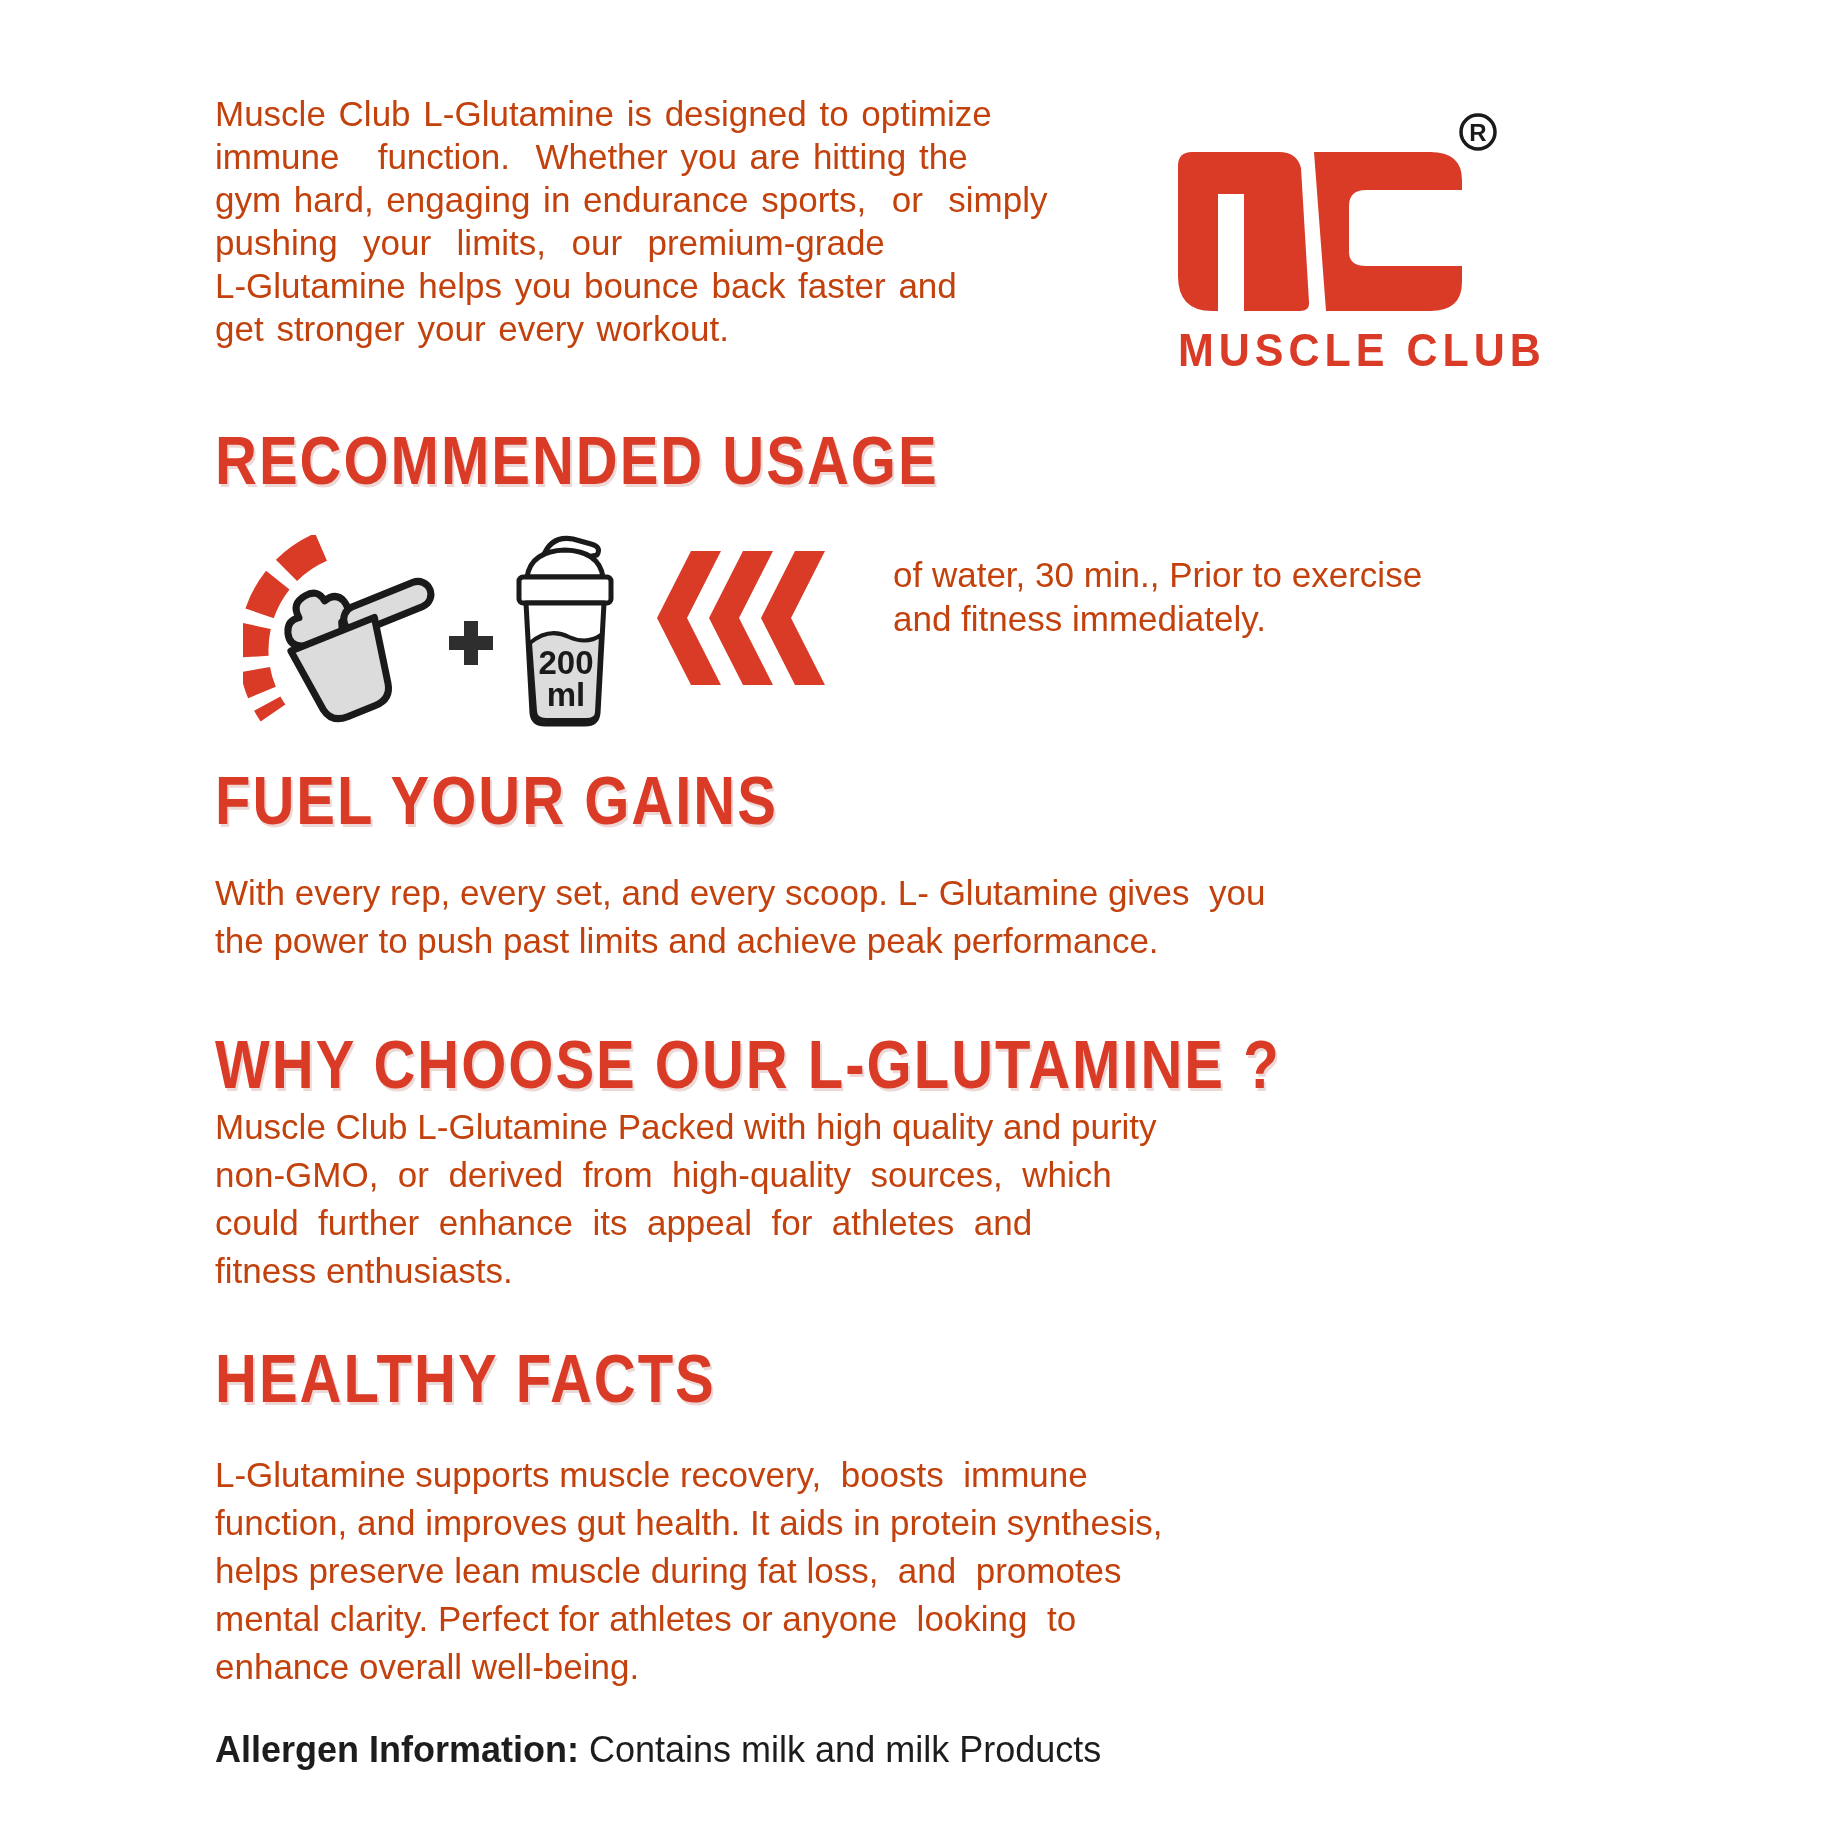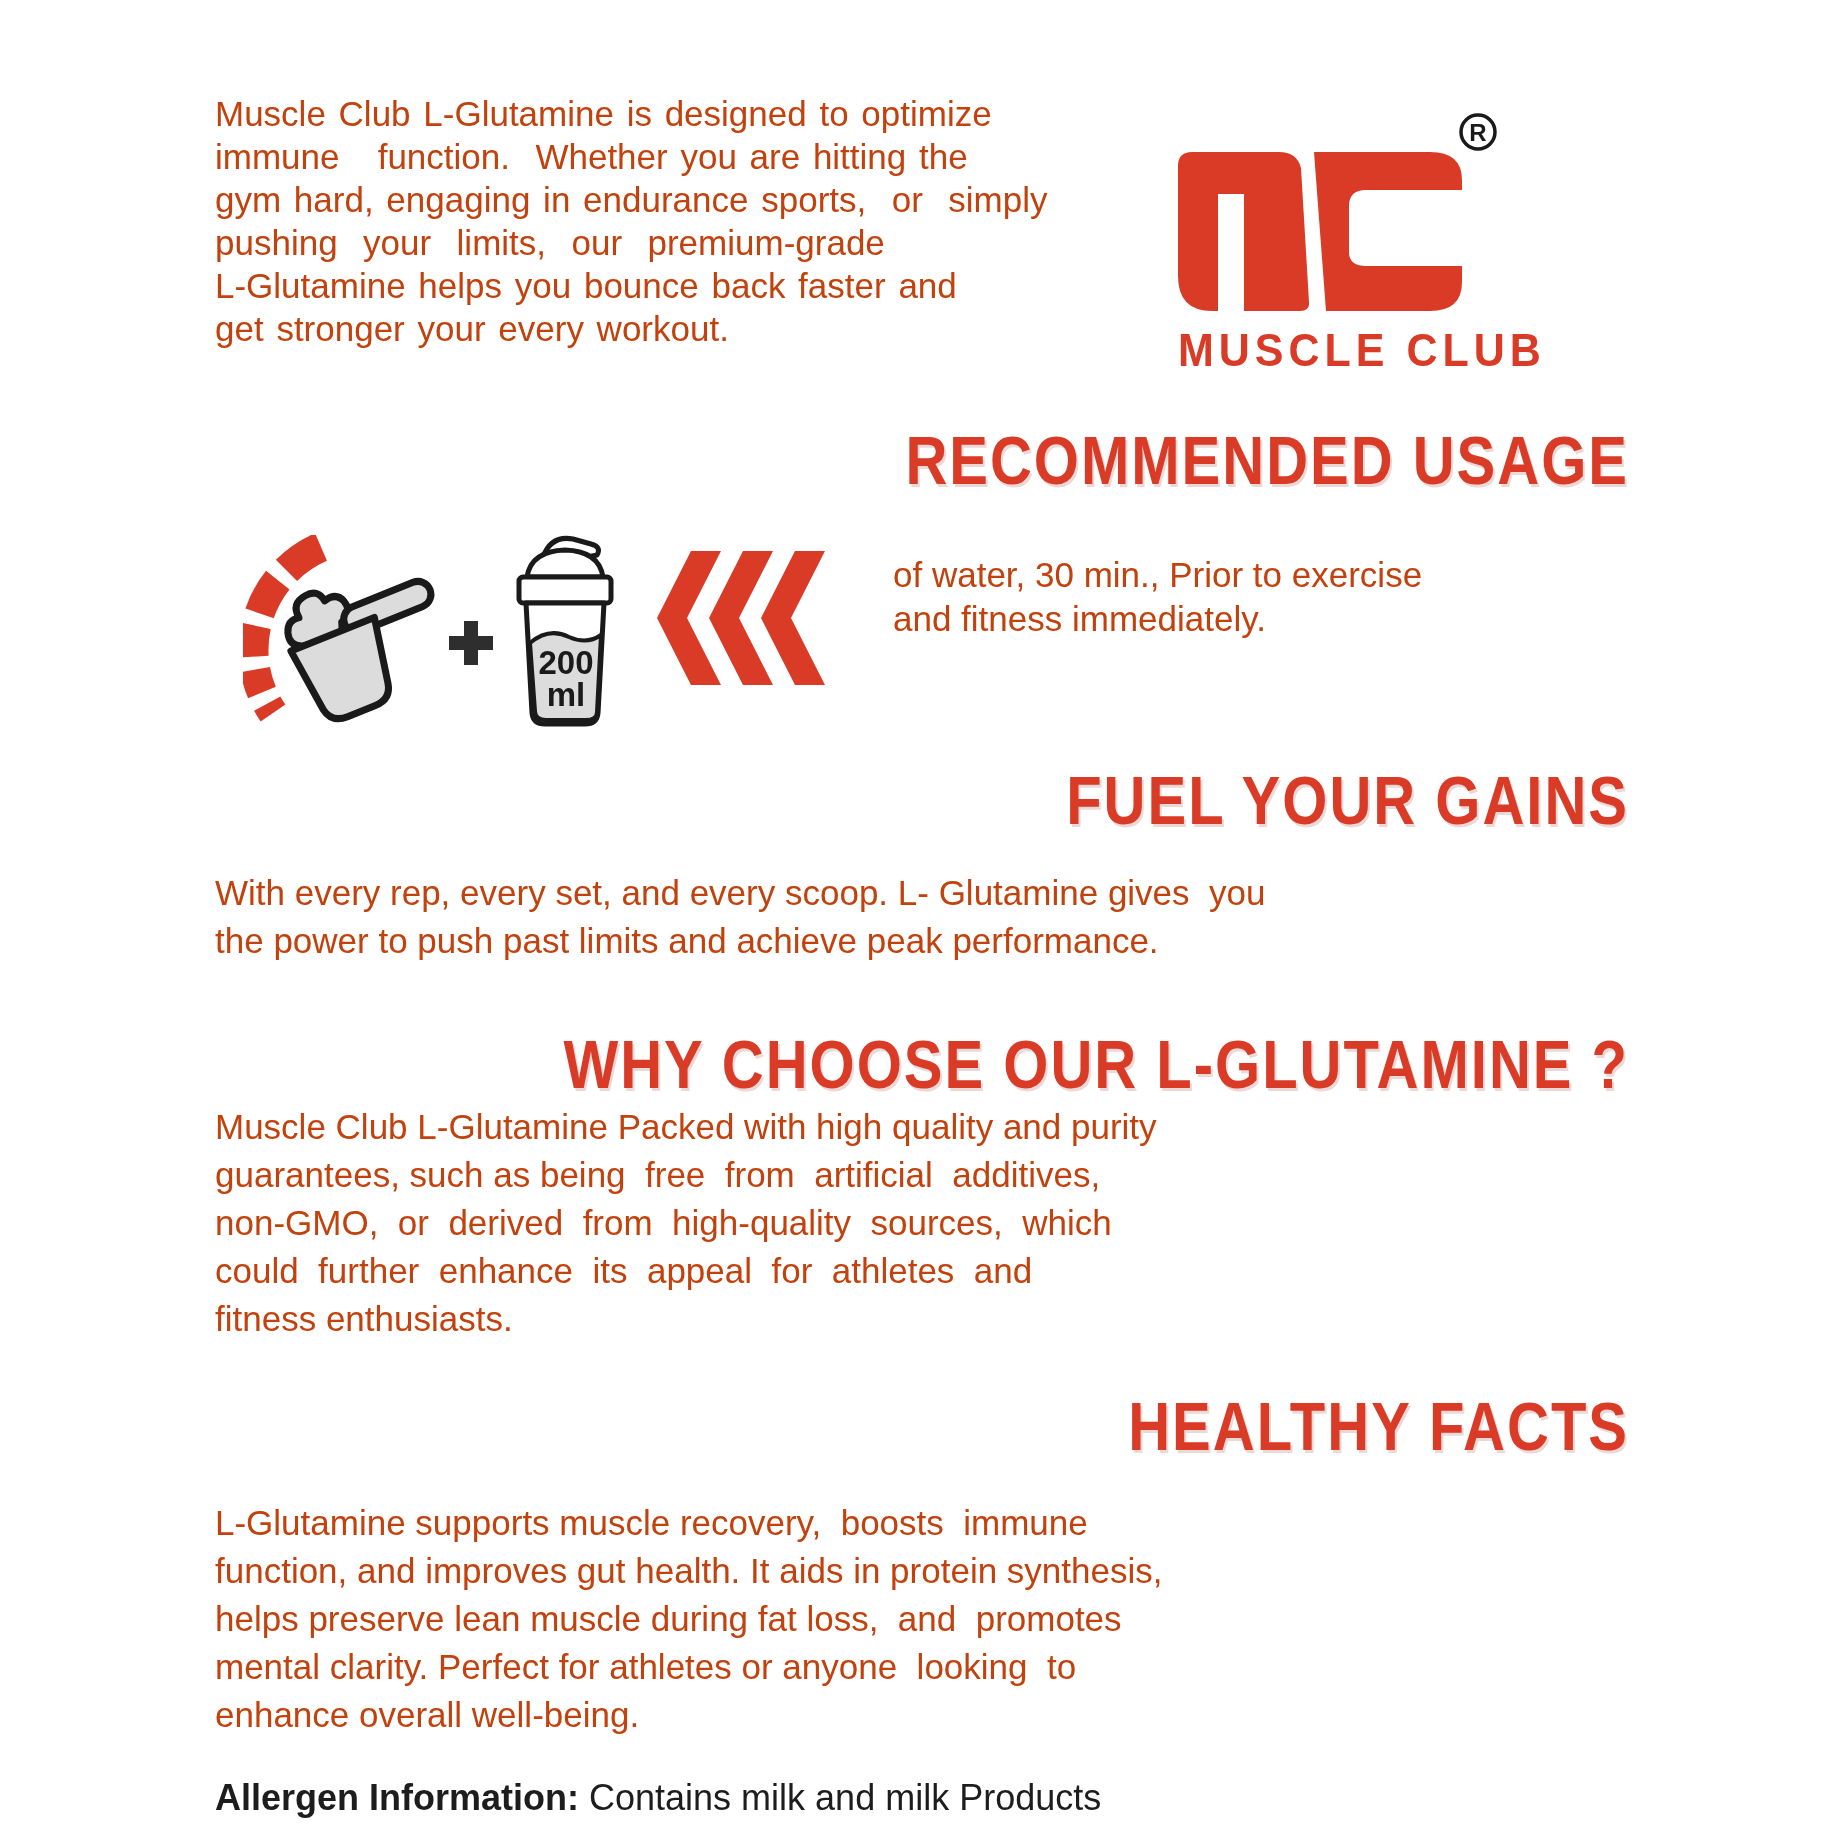--- a/index.html
+++ b/index.html
@@ -22,21 +22,21 @@
     margin-top:0px;font-size:43px;font-weight:700;color:#d93b27;
     letter-spacing:5px;white-space:pre;transform:scaleY(1.08);transform-origin:left top;
   }
 
   
   .red-heading{
     display:inline-block;font-size:58px;font-weight:700;color:#d93b27;
     letter-spacing:2px;white-space:pre;transform:scaleY(1.18);transform-origin:left bottom;
     text-shadow:2px 3px 0 rgba(150,40,25,0.18);
   }
-  .heading-row{height:74px;display:flex;align-items:flex-end;justify-content:flex-end;}
+  .heading-row{height:74px;display:flex;align-items:flex-end;}
 
   
   .usage-row{margin-top:36px;display:flex;align-items:flex-start;padding-left:28px;height:208px;}
   .icon-scoop{width:200px;flex:0 0 auto;}
   .icon-plus{margin-left:6px;margin-top:86px;flex:0 0 auto;}
   .icon-shaker{margin-left:16px;margin-top:-4px;flex:0 0 auto;}
   .icon-chevrons{margin-left:36px;margin-top:16px;flex:0 0 auto;}
   .usage-text{margin-left:68px;margin-top:18px;}
   .usage-text .body-line{line-height:44px;}
 
@@ -145,21 +145,20 @@
   <div class="para m-fuel-p">
     <div class="body-line">With every rep, every set, and every scoop. L- Glutamine gives  you</div>
     <div class="body-line">the power to push past limits and achieve peak performance.</div>
   </div>
 
   <div class="heading-row m-why-h">
     <span class="red-heading">WHY CHOOSE OUR L-GLUTAMINE ?</span>
   </div>
   <div class="para m-why-p">
     <div class="body-line">Muscle Club L-Glutamine Packed with high quality and purity</div>
-    <div class="body-line">guarantees, such as being  free  from  artificial  additives,</div>
     <div class="body-line">non-GMO,  or  derived  from  high-quality  sources,  which</div>
     <div class="body-line">could  further  enhance  its  appeal  for  athletes  and</div>
     <div class="body-line">fitness enthusiasts.</div>
   </div>
 
   <div class="heading-row m-healthy-h">
     <span class="red-heading">HEALTHY FACTS</span>
   </div>
   <div class="para m-healthy-p">
     <div class="body-line">L-Glutamine supports muscle recovery,  boosts  immune</div>

